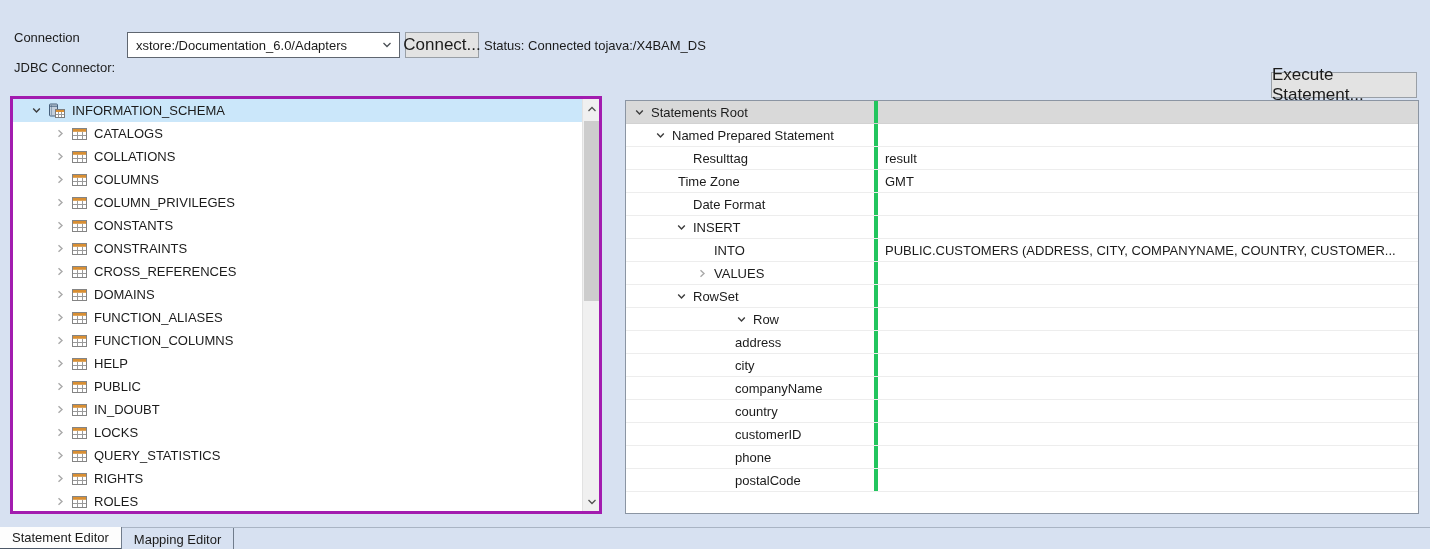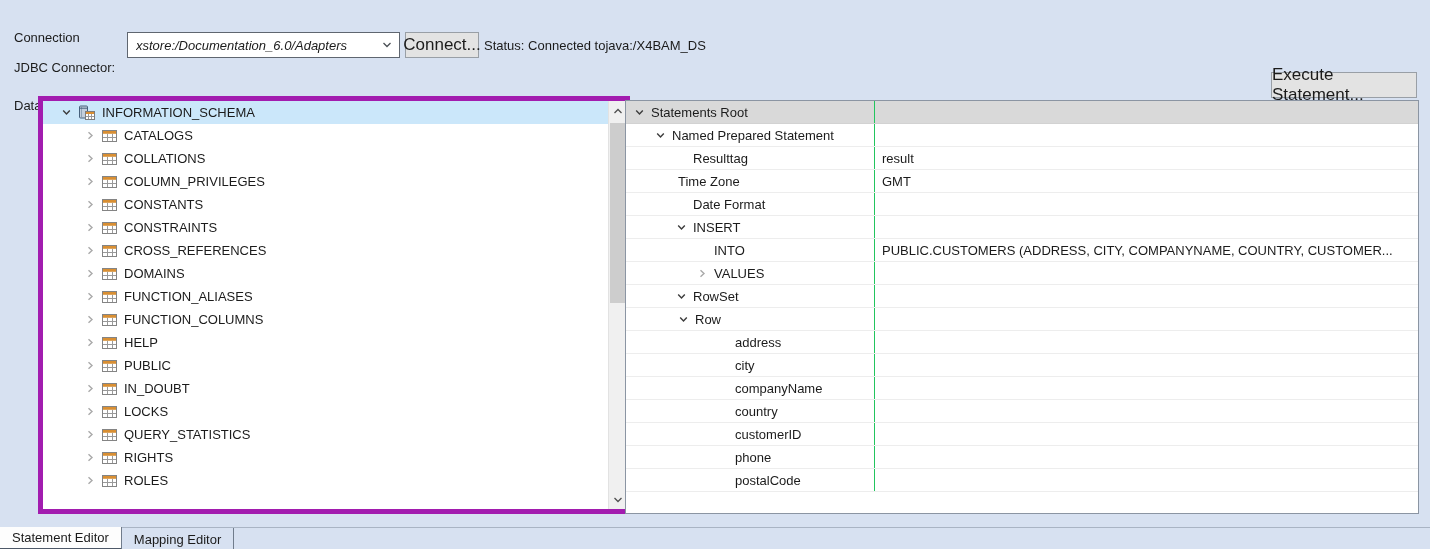--- a/index.html
+++ b/index.html
@@ -14,36 +14,36 @@
   .section-label{position:absolute;font-size:13px;color:#1b1b1b;margin-top:22px;}
 
   
   #lbl-connection{left:14px;top:8px;}
   #jdbc-label{left:14px;top:38px;}
   .combo{
     position:absolute;left:127px;top:32px;width:273px;height:26px;
     background:#ffffff;border:1px solid #5f6670;box-sizing:border-box;
     display:flex;align-items:center;padding:0 6px 0 8px;cursor:default;
   }
-  .combo .combo-text{flex:1;white-space:nowrap;overflow:hidden;font-style:italic;}
+  .combo .combo-text{flex:1;white-space:nowrap;overflow:hidden;}
   .btn{
     position:absolute;height:26px;box-sizing:border-box;
     background:#e3e3e3;border:1px solid #999fa6;
     display:flex;align-items:center;justify-content:center;
     font-size:17px;color:#1b1b1b;cursor:default;
   }
   #connect-btn{left:405px;top:32px;width:74px;}
   #execute-btn{right:13px;top:31px;width:146px;margin-top:41px;}
   #status-text{position:absolute;left:484px;top:38px;white-space:nowrap;}
 
   
   #lbl-database{left:14px;top:76px;}
   #db-panel{
     left:10px;top:96px;width:592px;height:418px;
-    background:#ffffff;border:5px solid #a21caf;box-sizing:border-box;margin-left:28px;
+    background:#ffffff;border:3px solid #a21caf;box-sizing:border-box;
   }
   #db-tree{position:absolute;left:0;top:0;right:17px;bottom:0;overflow:hidden;}
   .tree-row{
     height:23px;display:flex;align-items:center;white-space:nowrap;cursor:default;
   }
   .tree-row.selected{background:#cbe7fa;}
   .tree-row .exp{width:11px;height:11px;display:inline-block;flex:0 0 11px;margin-right:6px;}
   .tree-row .icon-box{display:inline-flex;align-items:center;margin-right:7px;}
   .tree-root{padding-left:18px;}
   .tree-child{padding-left:42px;}
@@ -65,21 +65,21 @@
     background:#ffffff;border:1px solid #8b95a3;box-sizing:border-box;overflow:hidden;
   }
   .st-row{display:flex;height:23px;box-sizing:border-box;border-bottom:1px solid #ededed;}
   .st-row.st-header{background:#d9d9d9;border-bottom:1px solid #d2d2d2;}
   .st-name{
     width:248px;flex:0 0 248px;box-sizing:border-box;display:flex;align-items:center;
     white-space:nowrap;overflow:hidden;cursor:default;
   }
   .st-name .exp{width:11px;height:11px;display:inline-block;flex:0 0 11px;margin-right:6px;}
   .st-value{
-    flex:1;border-left:1px solid #22c55e;display:flex;align-items:center;
+    flex:1;border-left:4px solid #22c55e;display:flex;align-items:center;
     padding-left:7px;white-space:nowrap;overflow:hidden;cursor:default;
   }
 
   
   #tabbar{
     position:absolute;left:0;top:527px;width:1430px;height:34px;
     border-top:1px solid #a9b4c4;box-sizing:border-box;display:flex;
   }
   .tab{
     height:22px;box-sizing:border-box;display:flex;align-items:center;
@@ -154,20 +154,35 @@
         <span class="icon-box">
           <svg width="15" height="12" viewBox="0 0 15 12">
             <rect x="0.5" y="0.5" width="14" height="11" fill="#ffffff" stroke="#848484"></rect>
             <rect x="1" y="1" width="13" height="2.8" fill="#d98f33"></rect>
             <line x1="5.5" y1="3.8" x2="5.5" y2="11" stroke="#9a9a9a"></line>
             <line x1="10.5" y1="3.8" x2="10.5" y2="11" stroke="#9a9a9a"></line>
             <line x1="1" y1="7.5" x2="14" y2="7.5" stroke="#9a9a9a"></line>
           </svg>
         </span>
         <span>COLLATIONS</span>
+      </div>
+      <div class="tree-row tree-child">
+        <svg class="exp" width="11" height="11" viewBox="0 0 11 11">
+          <polyline points="3.5,2.2 7,5.5 3.5,8.8" fill="none" stroke="#a9a9a9" stroke-width="1.4"></polyline>
+        </svg>
+        <span class="icon-box">
+          <svg width="15" height="12" viewBox="0 0 15 12">
+            <rect x="0.5" y="0.5" width="14" height="11" fill="#ffffff" stroke="#848484"></rect>
+            <rect x="1" y="1" width="13" height="2.8" fill="#d98f33"></rect>
+            <line x1="5.5" y1="3.8" x2="5.5" y2="11" stroke="#9a9a9a"></line>
+            <line x1="10.5" y1="3.8" x2="10.5" y2="11" stroke="#9a9a9a"></line>
+            <line x1="1" y1="7.5" x2="14" y2="7.5" stroke="#9a9a9a"></line>
+          </svg>
+        </span>
+        <span>COLUMNS</span>
       </div>
       <div class="tree-row tree-child">
         <svg class="exp" width="11" height="11" viewBox="0 0 11 11">
           <polyline points="3.5,2.2 7,5.5 3.5,8.8" fill="none" stroke="#a9a9a9" stroke-width="1.4"></polyline>
         </svg>
         <span class="icon-box">
           <svg width="15" height="12" viewBox="0 0 15 12">
             <rect x="0.5" y="0.5" width="14" height="11" fill="#ffffff" stroke="#848484"></rect>
             <rect x="1" y="1" width="13" height="2.8" fill="#d98f33"></rect>
             <line x1="5.5" y1="3.8" x2="5.5" y2="11" stroke="#9a9a9a"></line>
@@ -459,21 +474,21 @@
       <div class="st-row">
         <div class="st-name" style="padding-left:50px">
           <svg class="exp" width="11" height="11" viewBox="0 0 11 11">
             <polyline points="2.2,3.5 5.5,7 8.8,3.5" fill="none" stroke="#3c3c3c" stroke-width="1.4"></polyline>
           </svg>
           <span>RowSet</span>
         </div>
         <div class="st-value"></div>
       </div>
       <div class="st-row">
-        <div class="st-name" style="padding-left:52px">
+        <div class="st-name" style="padding-left:110px">
           <svg class="exp" width="11" height="11" viewBox="0 0 11 11">
             <polyline points="2.2,3.5 5.5,7 8.8,3.5" fill="none" stroke="#3c3c3c" stroke-width="1.4"></polyline>
           </svg>
           <span>Row</span>
         </div>
         <div class="st-value"></div>
       </div>
       <div class="st-row">
         <div class="st-name" style="padding-left:92px">
           <span class="exp"></span>

